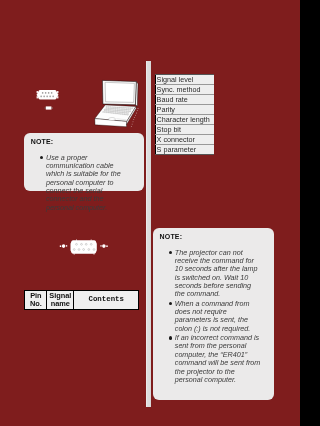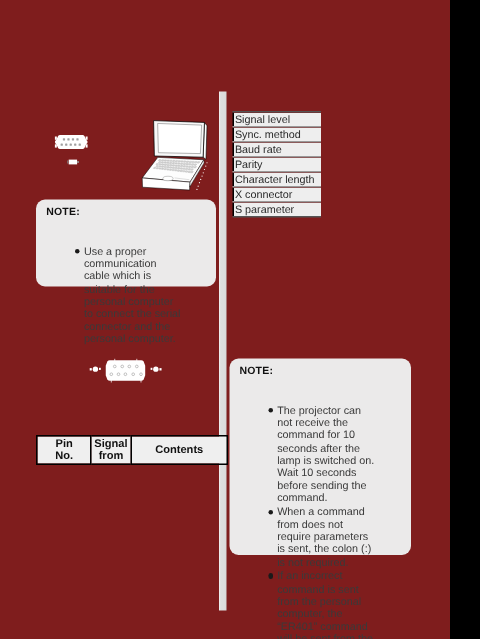--- a/index.html
+++ b/index.html
@@ -9,23 +9,23 @@
   .page{position:absolute;left:0;top:0;width:300px;height:426px;background:#7f1d1d;}
   .abs{position:absolute;}
 
   
   #divider{left:145.8px;top:61px;width:5.3px;height:345.6px;
        background:linear-gradient(to right,#f3f3f3 0%,#dedede 22%,#dcdcdc 80%,#d4d4d4 100%);}
 
   
   .note{background:#ebeaea;border-radius:6px;box-sizing:border-box;}
   #note-top{left:24.2px;top:133.1px;width:119.5px;height:57.6px;padding:5px 3px 0 6.6px;}
-  #note-bottom{left:153px;top:239px;width:120.5px;height:131px;padding:5px 3px 0 6.6px;}
+  #note-bottom{left:153px;top:228px;width:120.5px;height:172px;padding:5px 3px 0 6.6px;}
   .note-title{font-weight:bold;font-size:7px;color:#111;line-height:7.5px;letter-spacing:.15px;}
-  .note-list{margin:18px;padding:0;list-style:none;}
+  .note-list{margin:8px;padding:0;list-style:none;font-style:italic;}
   .note-li{position:relative;padding-left:7.2px;font-size:7.2px;line-height:8.35px;
            color:#3a3a3a;}
   .note-li + .note-li{margin-top:1.1px;}
   .note-li .bullet{position:absolute;left:1.2px;top:2.3px;width:3.5px;height:3.5px;
            border-radius:50%;background:#1a1a1a;}
 
   
   #settings-table{left:155px;top:73.6px;width:59px;border-collapse:collapse;
      border-left:1.3px solid #000;table-layout:fixed;}
   #settings-table td{border-top:0.7px solid #999;
@@ -163,36 +163,39 @@
         <tr>
           <td>Baud rate</td>
         </tr>
         <tr>
           <td>Parity</td>
         </tr>
         <tr>
           <td>Character length</td>
         </tr>
         <tr>
+          <td>Stop bit</td>
+        </tr>
+        <tr>
           <td>X connector</td>
         </tr>
         <tr>
           <td>S parameter</td>
         </tr>
       </tbody>
   </table>
 
   <table class="abs" id="pin-table">
     <thead>
         <tr>
-          <th style="width: 36px;">Pin
+          <th style="width: 22px;">Pin
 No.</th>
           <th style="width: 26.4px;">Signal
-from</th>
-          <th style="width: 64.6px;">Contents</th>
+name</th>
+          <th style="width: 64.6px; font-family: Liberation Mono, monospace;">Contents</th>
         </tr>
       </thead>
   </table>
 
   <div class="abs note" id="note-top">
     <div class="note-title">NOTE:</div>
     <ul class="note-list">
         <li class="note-li"><span class="bullet"></span><span>Use a proper communication cable which is suitable for the personal computer to connect the serial connector and the personal computer.</span></li>
       </ul>
   </div>

